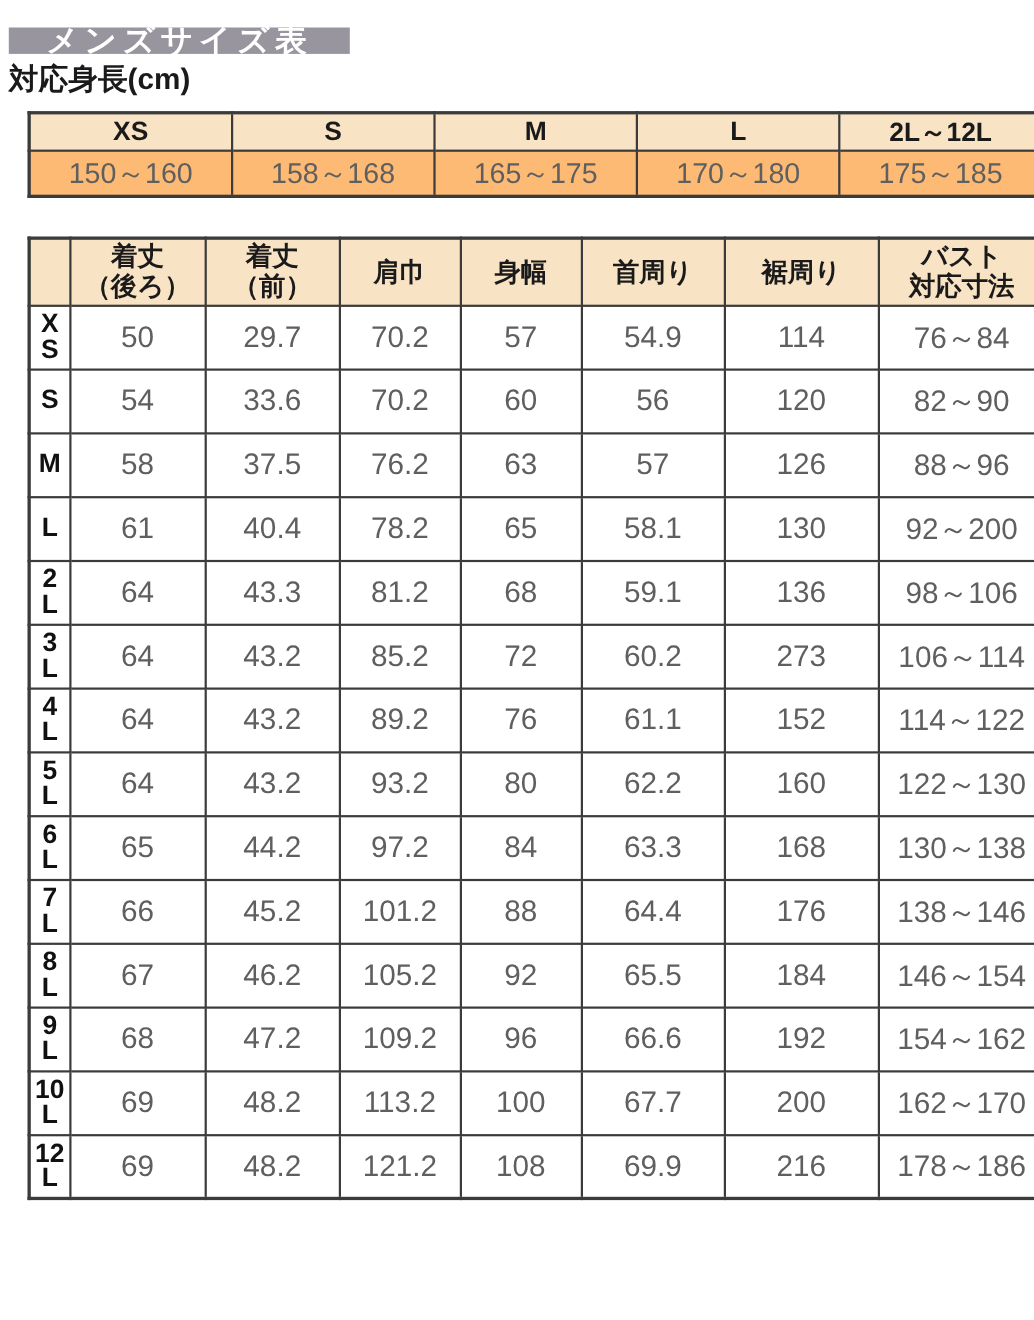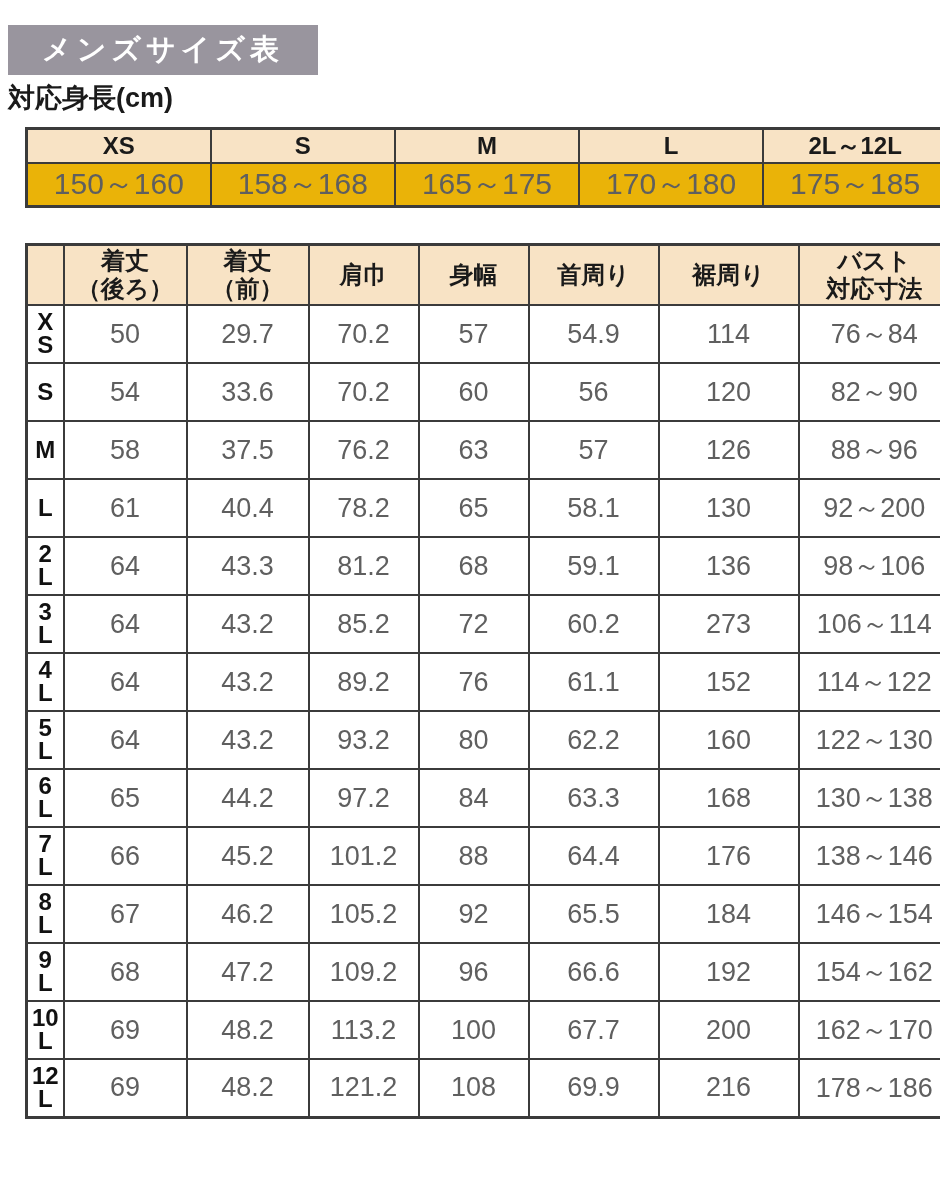--- a/index.html
+++ b/index.html
@@ -6,21 +6,21 @@
   html, body {
     margin: 0; padding: 0;
     background: #ffffff;
     font-family: "Liberation Sans", "DejaVu Sans", sans-serif;
     color: #1a1a1a;
   }
   body { width: 940px; height: 1200px; overflow: hidden; }
   .page { padding: 25px 8px 0 8px; }
 
   .title-bar {
-    width: 310px; height: 50px;
+    width: 310px; height: 24px;
     background: var(--title-bg, #99959E);
     display: flex; align-items: center; justify-content: center;
   }
   .title-bar .title-text {
     color: var(--title-text, #ffffff);
     font-size: 29px; font-weight: bold; letter-spacing: 5px;
     white-space: nowrap;
   }
 
   .subtitle {
@@ -39,23 +39,23 @@
 
   
   .height-table { margin-top: 13px; border: 3px solid var(--border, #3B3B3B); }
   .height-table th, .height-table td { border: 2px solid var(--border, #3B3B3B); }
   .height-table thead th {
     background: var(--table-header-bg, #F8E3C5);
     height: 32px; font-size: 24px; font-weight: bold;
     color: var(--header-text, #1a1a1a); text-align: center;
   }
   .height-table tbody td {
-    height: 42px; font-size: 30px;
+    height: 42px; font-size: 26px;
     color: var(--value-text, #5F5F5F); text-align: center;
-    background: #eab308;
+    background: #fdba74;
   }
 
   
   .size-table { margin-top: 35px; border: 3px solid var(--border, #3B3B3B); }
   .size-table th, .size-table td { border: 2px solid var(--border, #3B3B3B); }
   .size-table thead th {
     background: var(--table-header-bg, #F8E3C5);
     height: 61px; font-size: 24px; font-weight: bold;
     color: var(--header-text, #1a1a1a); text-align: center;
     line-height: 1.15; white-space: pre-line;

